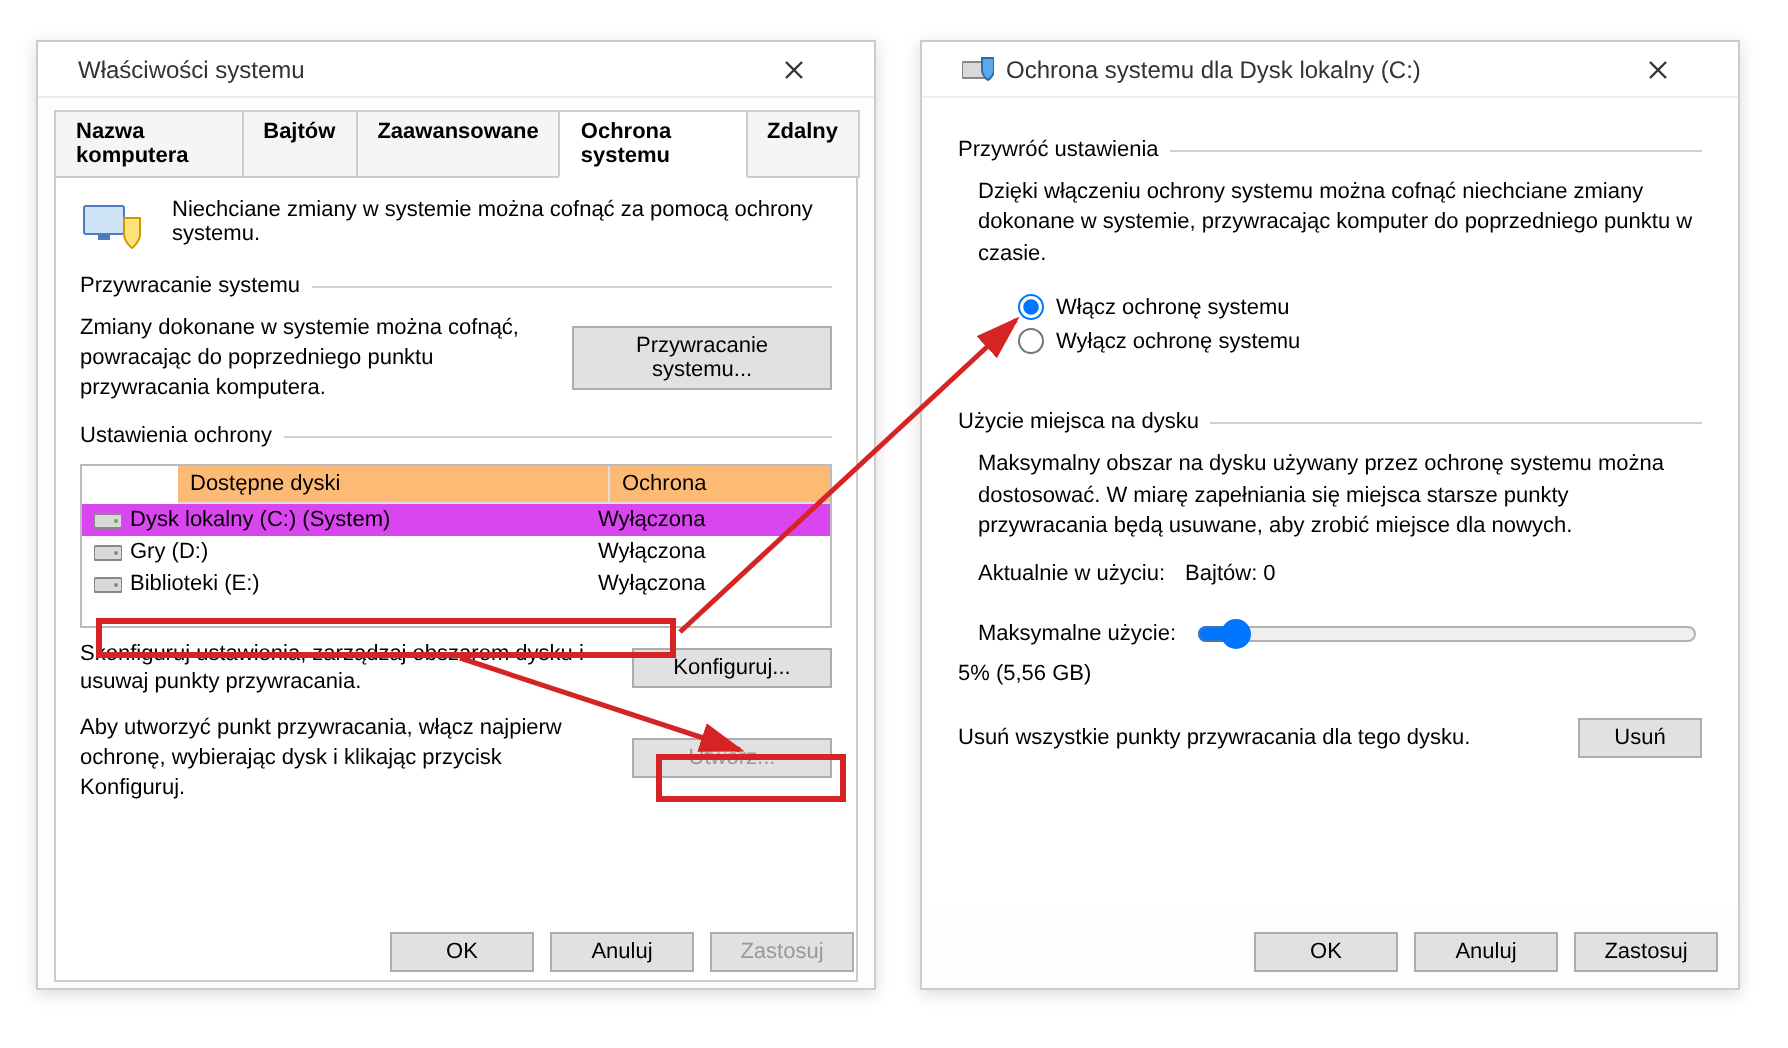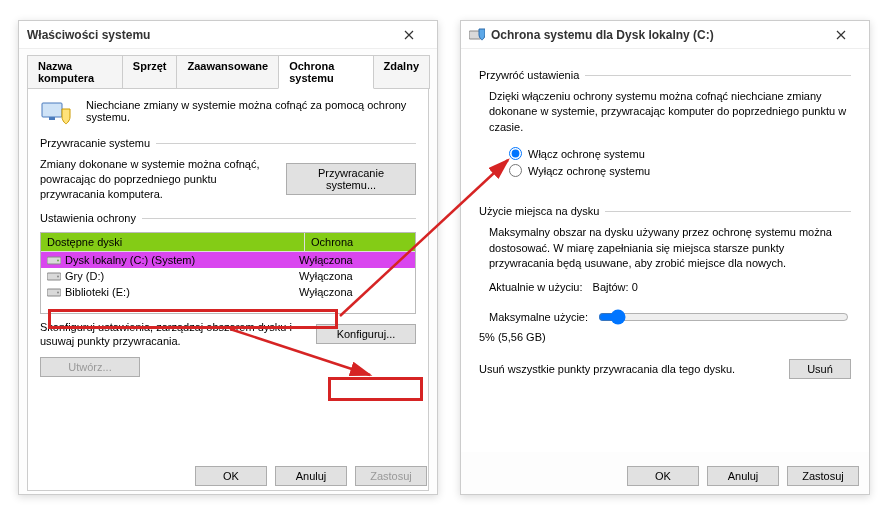--- a/index.html
+++ b/index.html
@@ -16,24 +16,23 @@
     position: absolute;
     background: #fdfdfd;
     border: 1px solid #ccc;
     box-shadow: 0 2px 8px rgba(0,0,0,0.15);
   }
   .w1 { left: 18px; top: 20px; width: 420px; height: 475px; }
   .w2 { left: 460px; top: 20px; width: 410px; height: 475px; }
   .titlebar {
     height: 28px;
     display: flex; align-items: center;
-    padding: 0 8px;
+    padding: 0 20px;
     border-bottom: 1px solid #eee;
     background: #fff;
-    font-weight: bold;
   }
   .titlebar .ico {
     width: 16px; height: 16px; margin-right: 6px;
     display:inline-flex;align-items:center;justify-content:center;
   }
   .titlebar .ttl { flex: 1; font-size: 12px; color:#333; }
   .titlebar .close {
     width: 40px; height: 28px;
     display: flex; align-items: center; justify-content: center;
     color: #555;
@@ -92,21 +91,21 @@
   }
   .btn.disabled { color:#999; }
   .list {
     border:1px solid #bbb;
     background:#fff;
     height: 82px;
     overflow:hidden;
     font-size:11px;
   }
   .list .hdr {
-    display:flex; background:#84cc16; border-bottom:1px solid #ddd;
+    display:flex; background:#fdba74; border-bottom:1px solid #ddd;margin-left:48px;
   }
   .list .hdr div { padding:3px 6px; }
   .list .hdr .c1 { flex:1; border-right:1px solid #ddd;}
   .list .hdr .c2 { width:110px; }
   .list .lrow { display:flex; padding:2px 6px; align-items:center; }
   .list .lrow .c1 { flex:1; display:flex; align-items:center; gap:4px;}
   .list .lrow .c2 { width:110px; }
   .drive-ico {
     width:14px; height:12px;
     display:inline-flex; align-items:center; justify-content:center;
@@ -144,21 +143,21 @@
   <div class="titlebar">
     <span class="ttl">Właściwości systemu</span>
     <div class="close">
       <svg width="10" height="10" viewBox="0 0 10 10">
           <path d="M1 1 L9 9 M9 1 L1 9" stroke="#333" stroke-width="1.2"></path>
         </svg>
     </div>
   </div>
   <div class="tabs">
     <div class="tab">Nazwa komputera</div>
-    <div class="tab">Sprzęt</div>
+    <div class="tab">Bajtów</div>
     <div class="tab">Zaawansowane</div>
     <div class="tab active">Ochrona systemu</div>
     <div class="tab">Zdalny</div>
   </div>
   <div class="panel">
     <div class="inforow">
       <div class="ico2">
         <svg width="32" height="28" viewBox="0 0 32 28">
             <rect x="2" y="4" width="20" height="14" rx="1" fill="#cfe3f7" stroke="#4a7bbd"></rect>
             <rect x="9" y="18" width="6" height="3" fill="#4a7bbd"></rect>
@@ -218,20 +217,21 @@
         <div class="c2">Wyłączona</div>
       </div>
     </div>
 
     <div class="spacer"></div>
     <div class="row">
       <div class="txt">Skonfiguruj ustawienia, zarządzaj obszarem dysku i usuwaj punkty przywracania.</div>
       <button class="btn" style="width:90px">Konfiguruj...</button>
     </div>
     <div class="row">
+      <div class="txt">Aby utworzyć punkt przywracania, włącz najpierw ochronę, wybierając dysk i klikając przycisk Konfiguruj.</div>
       <button class="btn disabled" style="width:90px">Utwórz...</button>
     </div>
   </div>
   <div class="footer">
     <button class="btn" style="min-width:72px">OK</button>
     <button class="btn" style="min-width:72px">Anuluj</button>
     <button class="btn disabled" style="min-width:72px">Zastosuj</button>
   </div>
 </div>
 

